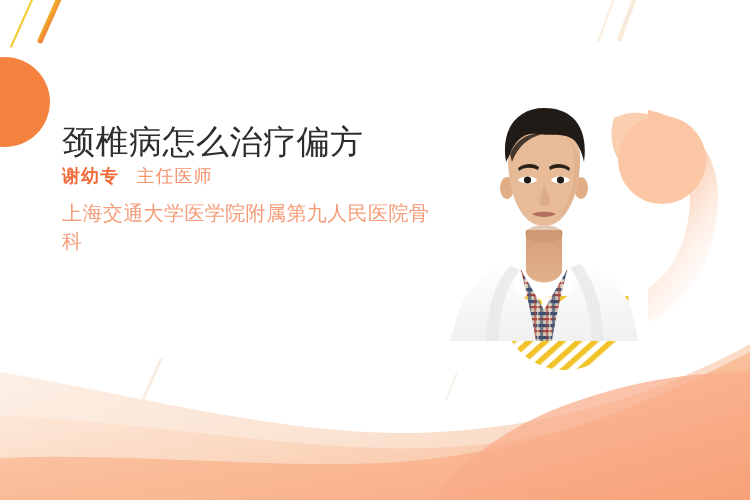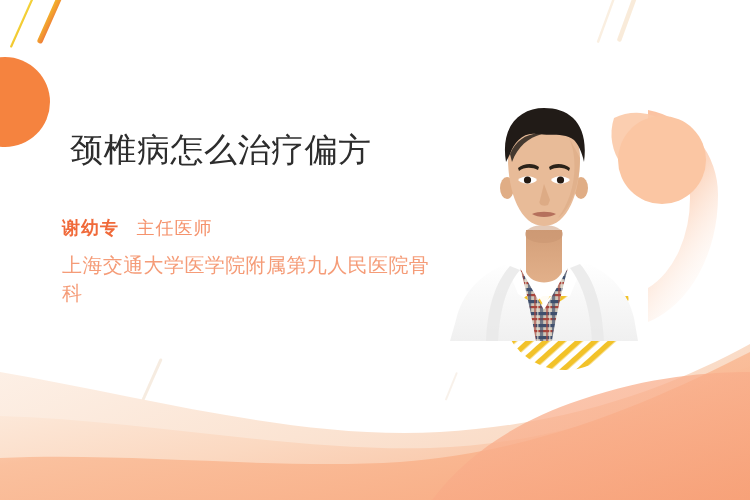--- a/index.html
+++ b/index.html
@@ -36,26 +36,25 @@
     width: 392px;
     z-index: 6;
   }
 
   .headline {
     font-size: 33px;
     line-height: 1.33;
     font-weight: 400;
     color: #2d2d2d;
     letter-spacing: 0.5px;
-    margin: 8px;
+    margin: 0;
     width: 345px;
   }
 
   .doctor-line {
-    margin-top: 44px;
     white-space: nowrap;
   }
 
   .doctor-name {
     font-size: 18px;
     font-weight: 700;
     color: #f06a3a;
     letter-spacing: 1px;
   }
 

